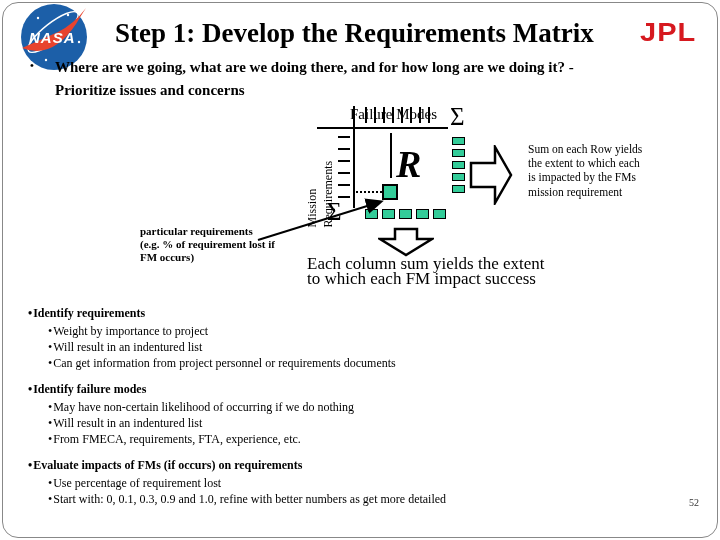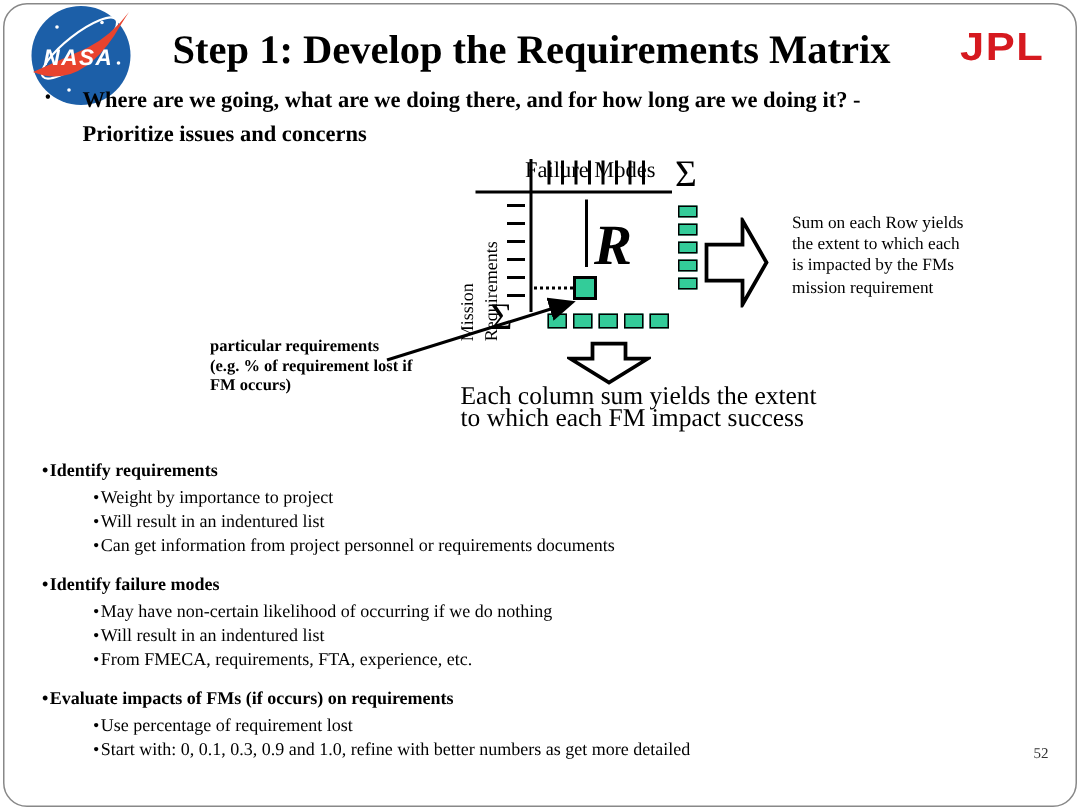--- a/index.html
+++ b/index.html
@@ -53,21 +53,21 @@
   .block-arrow{fill:#fff;stroke:#000;stroke-width:2.5;stroke-linejoin:miter;}
   .note-rowsum{left:511px;top:142px;font-size:11.5px;line-height:14.2px;white-space:nowrap;margin-left:17px;}
   .note-colsum{left:307px;top:256px;font-size:17px;line-height:15px;white-space:nowrap;}
   .note-cell{left:140px;top:225px;font-size:11px;line-height:13px;font-weight:bold;white-space:nowrap;}
 
   
   .outline{left:28px;top:303px;width:660px;font-size:12px;}
   .sec{margin-bottom:8px;}
   .sec-title{font-weight:bold;line-height:20px;}
   .sec-title::before{content:"\2022";margin-right:1px;}
-  .sec-item{margin-left:34px;line-height:16px;}
+  .sec-item{margin-left:20px;line-height:16px;}
   .sec-item::before{content:"\2022";margin-right:1px;}
 
   .page-num{left:689px;top:497px;font-size:10px;color:#333;}
   .nasa-text{fill:#fff;font-family:"Liberation Sans",sans-serif;font-weight:bold;
              font-style:italic;font-size:15px;letter-spacing:1px;}
   .nasa-circle{fill:var(--nasa-blue);}
   .nasa-swoosh{fill:var(--swoosh-red);}
 </style>
 </head>
 <body>

